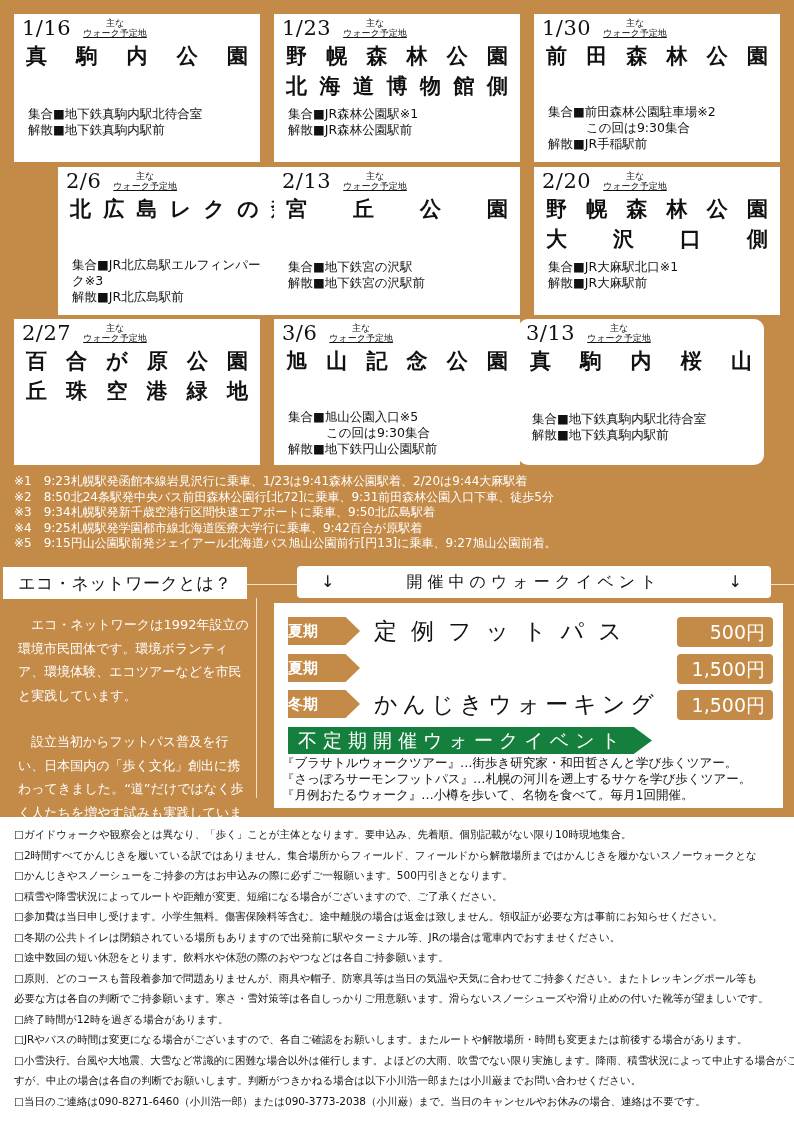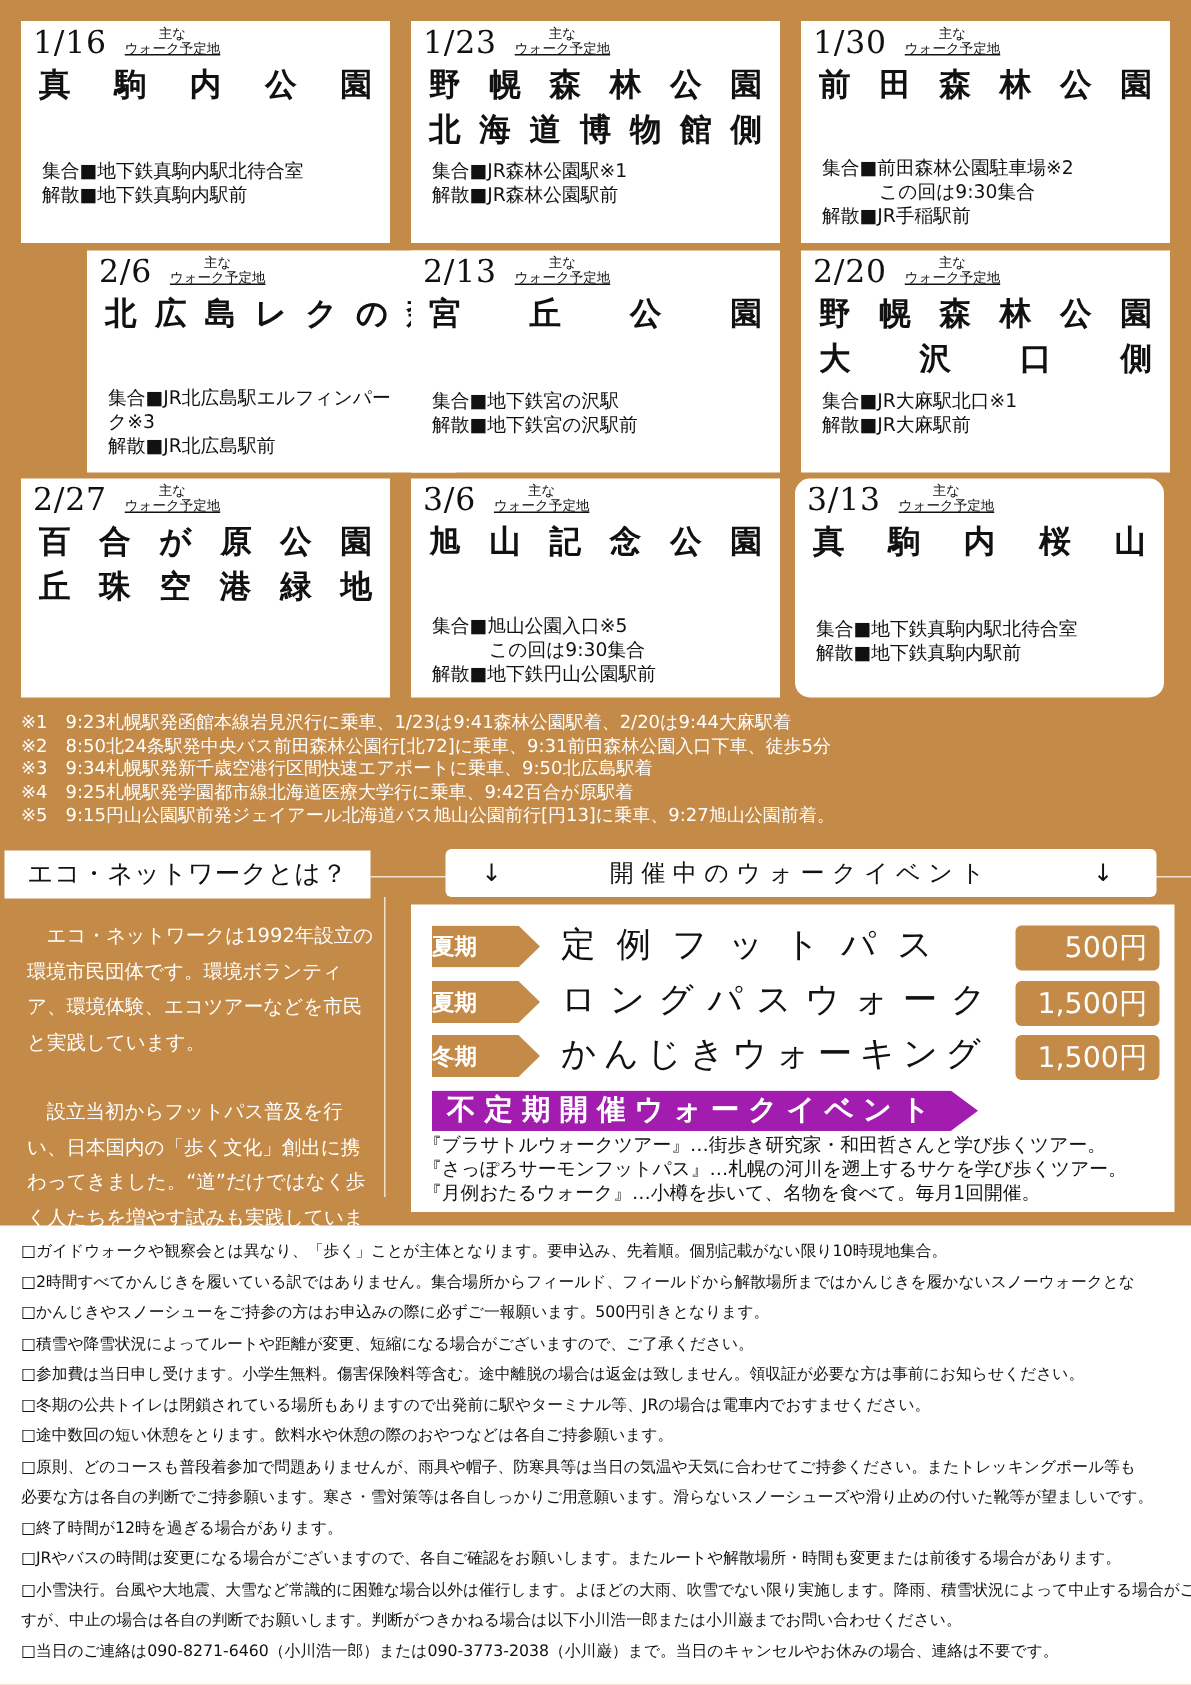--- a/index.html
+++ b/index.html
@@ -22,23 +22,23 @@
   .about-title { position: absolute; left: 3px; top: 567px; width: 244px; height: 32px; background: #fff; font-size: 17px; line-height: 32px; text-align: center; letter-spacing: 0.5px; }
   .about-line { position: absolute; left: 247px; top: 584px; width: 547px; height: 1px; background: #f4e3cc; }
   .about-vline { position: absolute; left: 256px; top: 598px; width: 1px; height: 200px; background: #f4e3cc; }
   .about-body { position: absolute; left: 18px; top: 613px; width: 235px; color: #fff; font-size: 13px; line-height: 23.5px; }
   .about-body p { margin-bottom: 23px; text-indent: 13px; }
 
   .events-head { position: absolute; left: 297px; top: 566px; width: 474px; height: 32px; background: #fff; border-radius: 4px; font-size: 16px; line-height: 32px; display: flex; justify-content: space-between; padding: 0 24px; letter-spacing: 5px; }
   .events-box { position: absolute; left: 274px; top: 603px; width: 509px; height: 205px; background: #fff; }
   .ev-row { position: absolute; left: 14px; height: 30px; width: 485px; }
   .ev-season { position: absolute; left: 0; top: 2px; height: 28px; width: 72px; background: #c48a48; color: #fff; font-weight: bold; font-size: 15px; line-height: 28px; padding-left: 0; clip-path: polygon(0 0, 80% 0, 100% 50%, 80% 100%, 0 100%); }
-  .ev-name { position: absolute; left: 86px; top: 0; font-size: 23px; line-height: 32px; letter-spacing: 9px; white-space: nowrap; font-family: Liberation Mono, monospace; }
+  .ev-name { position: absolute; left: 86px; top: 0; font-size: 23px; line-height: 32px; letter-spacing: 9px; white-space: nowrap; }
   .ev-price { position: absolute; right: 0; top: 2px; width: 96px; height: 30px; background: #c48a48; color: #fff; font-size: 19px; line-height: 30px; text-align: right; padding-right: 8px; border-radius: 4px; }
-  .irreg-head { position: absolute; left: 14px; top: 124px; width: 364px; height: 27px; background: #a21caf; color: #fff; font-size: 19px; font-weight: bold; line-height: 27px; letter-spacing: 6px; padding-left: 10px; clip-path: polygon(0 0, 95% 0, 100% 50%, 95% 100%, 0 100%); }
+  .irreg-head { position: absolute; left: 14px; top: 124px; width: 364px; height: 27px; background: #15803d; color: #fff; font-size: 19px; font-weight: normal; line-height: 27px; letter-spacing: 6px; padding-left: 10px; clip-path: polygon(0 0, 95% 0, 100% 50%, 95% 100%, 0 100%); }
   .irreg-list { position: absolute; left: 8px; top: 152px; font-size: 12.5px; line-height: 16px; }
 
   .rules { position: absolute; left: 14px; top: 824px; width: 770px; font-size: 10.5px; line-height: 20.5px; }
   .rules div { white-space: nowrap; }
 </style>
 </head>
 <body>
 
 <div class="top"></div>
 
@@ -142,21 +142,21 @@
         <span>山</span>
         <span>記</span>
         <span>念</span>
         <span>公</span>
         <span>園</span>
       </div><div class="info" style="top:90px">
         <div class=""><span>集合■</span><span>旭山公園入口※5</span></div>
         <div class="indent"><span></span><span>この回は9:30集合</span></div>
         <div class=""><span>解散■</span><span>地下鉄円山公園駅前</span></div>
       </div></div>
-    <div class="card" style="left: 530px; top: 319px; height: 146px; border-radius: 10px;"><span class="date">3/13</span><span class="tag"><span>主な</span><span class="l2">ウォーク予定地</span></span><div class="place">
+    <div class="card" style="left: 518px; top: 319px; height: 146px; border-radius: 10px;"><span class="date">3/13</span><span class="tag"><span>主な</span><span class="l2">ウォーク予定地</span></span><div class="place">
         <span>真</span>
         <span>駒</span>
         <span>内</span>
         <span>桜</span>
         <span>山</span>
       </div><div class="info" style="top:92px">
         <div class=""><span>集合■</span><span>地下鉄真駒内駅北待合室</span></div>
         <div class=""><span>解散■</span><span>地下鉄真駒内駅前</span></div>
       </div></div>
   </div>
@@ -184,21 +184,20 @@
 </div>
 
 <div class="events-box">
   <div class="ev-row" style="top:12px">
     <div class="ev-season">夏期</div>
     <div class="ev-name" style="letter-spacing:14px">定例フットパス</div>
     <div class="ev-price">500円</div>
   </div>
   <div class="ev-row" style="top:49px">
     <div class="ev-season">夏期</div>
-    <div class="ev-name">ロングパスウォーク</div>
     <div class="ev-price">1,500円</div>
   </div>
   <div class="ev-row" style="top:85px">
     <div class="ev-season">冬期</div>
     <div class="ev-name" style="letter-spacing:5px">かんじきウォーキング</div>
     <div class="ev-price">1,500円</div>
   </div>
   <div class="irreg-head">不定期開催ウォークイベント</div>
   <div class="irreg-list">
     <div>『ブラサトルウォークツアー』…街歩き研究家・和田哲さんと学び歩くツアー。</div>

